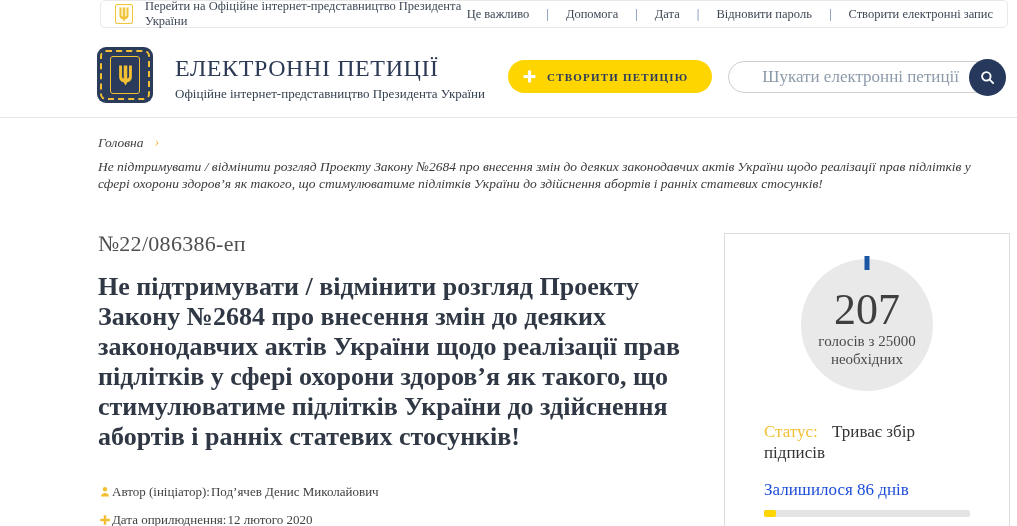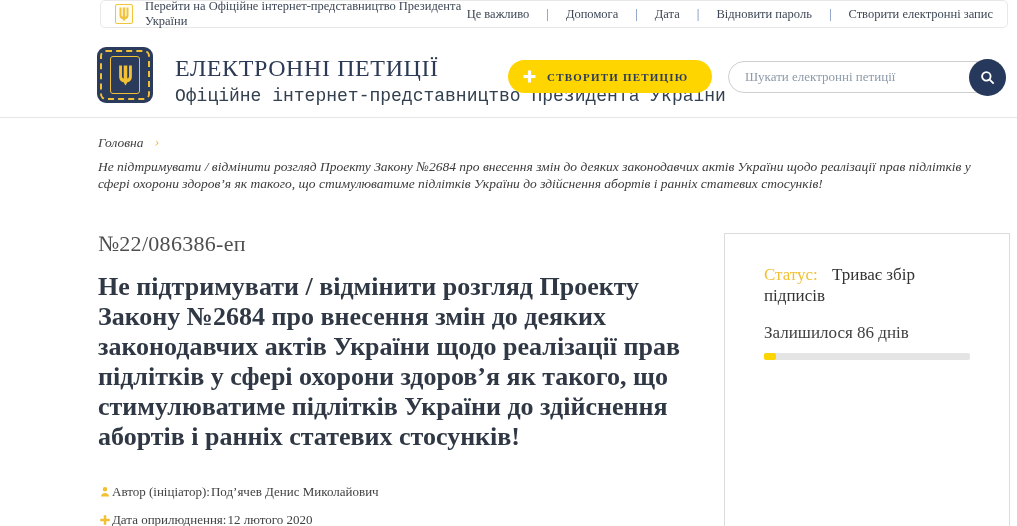--- a/index.html
+++ b/index.html
@@ -30,38 +30,38 @@
     position:absolute; left:97px; top:47px; width:56px; height:56px;
     background:#2b3b5c; border-radius:9px; cursor:pointer;
   }
   .logo-wreath { position:absolute; inset:3px; border:2px dashed #f2c032; border-radius:6px; }
   .logo-frame { position:absolute; left:13px; right:13px; top:9px; bottom:9px;
     border:1px solid #f2c032; border-radius:3px; display:flex; align-items:center; justify-content:center; }
   .site-title {
     position:absolute; left:175px; top:55px; font-size:24px; letter-spacing:.6px;
     color:#2c3a55;
   }
-  .site-subtitle { position:absolute; left:175px; top:86px; font-size:18px; color:#33404f;font-family:Liberation Mono, monospace; }
+  .site-subtitle { position:absolute; left:175px; top:86px; font-size:13px; color:#33404f; }
 
   .create-btn {
     position:absolute; left:508px; top:60px; height:33px; border:none;
     border-radius:17px; background:#ffd500; color:#2b3b5c;
     display:inline-flex; align-items:center; gap:10px; padding:0 24px 0 14px;
     font-family:inherit; font-size:11px; font-weight:bold; letter-spacing:1.2px;
     cursor:pointer;
   }
 
   .search {
     position:absolute; left:728px; top:61px; width:278px; height:32px;
     border:1px solid #cfcfcf; border-radius:17px; background:#fff;
   }
   .search-input {
     width:100%; height:100%; border:none; outline:none; background:transparent;
     border-radius:17px; padding:0 46px 0 16px; font-family:inherit;
-    font-size:13px; color:#333;
+    font-size:17px; color:#333;text-align:right;
   }
   .search-input::placeholder { color:#8c9aa9; }
   .search-btn {
     position:absolute; right:-1px; top:-3px; width:37px; height:37px;
     border:none; border-radius:50%; background:#26395c; cursor:pointer;
     display:flex; align-items:center; justify-content:center;
   }
 
   .page-divider { position:absolute; left:0; top:117px; width:1017px; height:1px; background:#e6e6e6; }
 
@@ -96,21 +96,21 @@
   }
   .vote-tick {
     position:absolute; top:-3px; left:50%; transform:translateX(-50%);
     width:5px; height:14px; background:#1b56a2;
   }
   .vote-count { font-size:44px; line-height:1; color:#3f3f3f; margin-top:6px; }
   .vote-caption { font-size:15px; line-height:18px; color:#4a4a4a; text-align:center; }
   .status-row { margin-top:30px; font-size:17px; line-height:21px; }
   .status-label { color:#f2c032; margin-right:10px; }
   .status-value { color:#333; }
-  .days-left { margin-top:16px; font-size:17px; line-height:21px; color:#404040; }
+  .days-left { margin-top:16px; font-size:17px; line-height:21px; color:#1d4ed8; }
   .progress-track { margin-top:10px; height:7px; background:#e4e4e4; border-radius:2px; }
   .progress-fill { height:7px; background:#ffd500; border-radius:2px; }
 </style>
 </head>
 <body>
 
 <div class="topbar">
   <span class="topbar-icon">
     <svg width="12" height="15" viewBox="0 0 24 30">
         <path fill="#f0c43c" d="M3 1h4v15c0 1.8 1 2.9 2.5 3.2V1h5v18.2C16 18.9 17 17.8 17 16V1h4v16c0 4.2-2.6 6.8-6.3 7.6L12 29l-2.7-4.4C5.6 23.8 3 21.2 3 17Z"></path>
@@ -188,20 +188,26 @@
       <svg width="12" height="12" viewBox="0 0 24 24">
           <path fill="#f2c032" d="M9.5 2.5h5v7h7v5h-7v7h-5v-7h-7v-5h7z"></path>
         </svg>
     </span>
     <span>Дата оприлюднення:</span>
     <span>12 лютого 2020</span>
   </div>
 </div>
 
 <div class="vote-card">
+  <div class="vote-circle">
+    <span class="vote-tick"></span>
+    <div class="vote-count">207</div>
+    <div class="vote-caption">голосів з 25000</div>
+    <div class="vote-caption">необхідних</div>
+  </div>
   <div class="status-row">
     <span class="status-label">Статус:</span>
     <span class="status-value">Триває збір підписів</span>
   </div>
   <div class="days-left">Залишилося 86 днів</div>
   <div class="progress-track">
     <div class="progress-fill" style="width:6%"></div>
   </div>
 
 </div>

